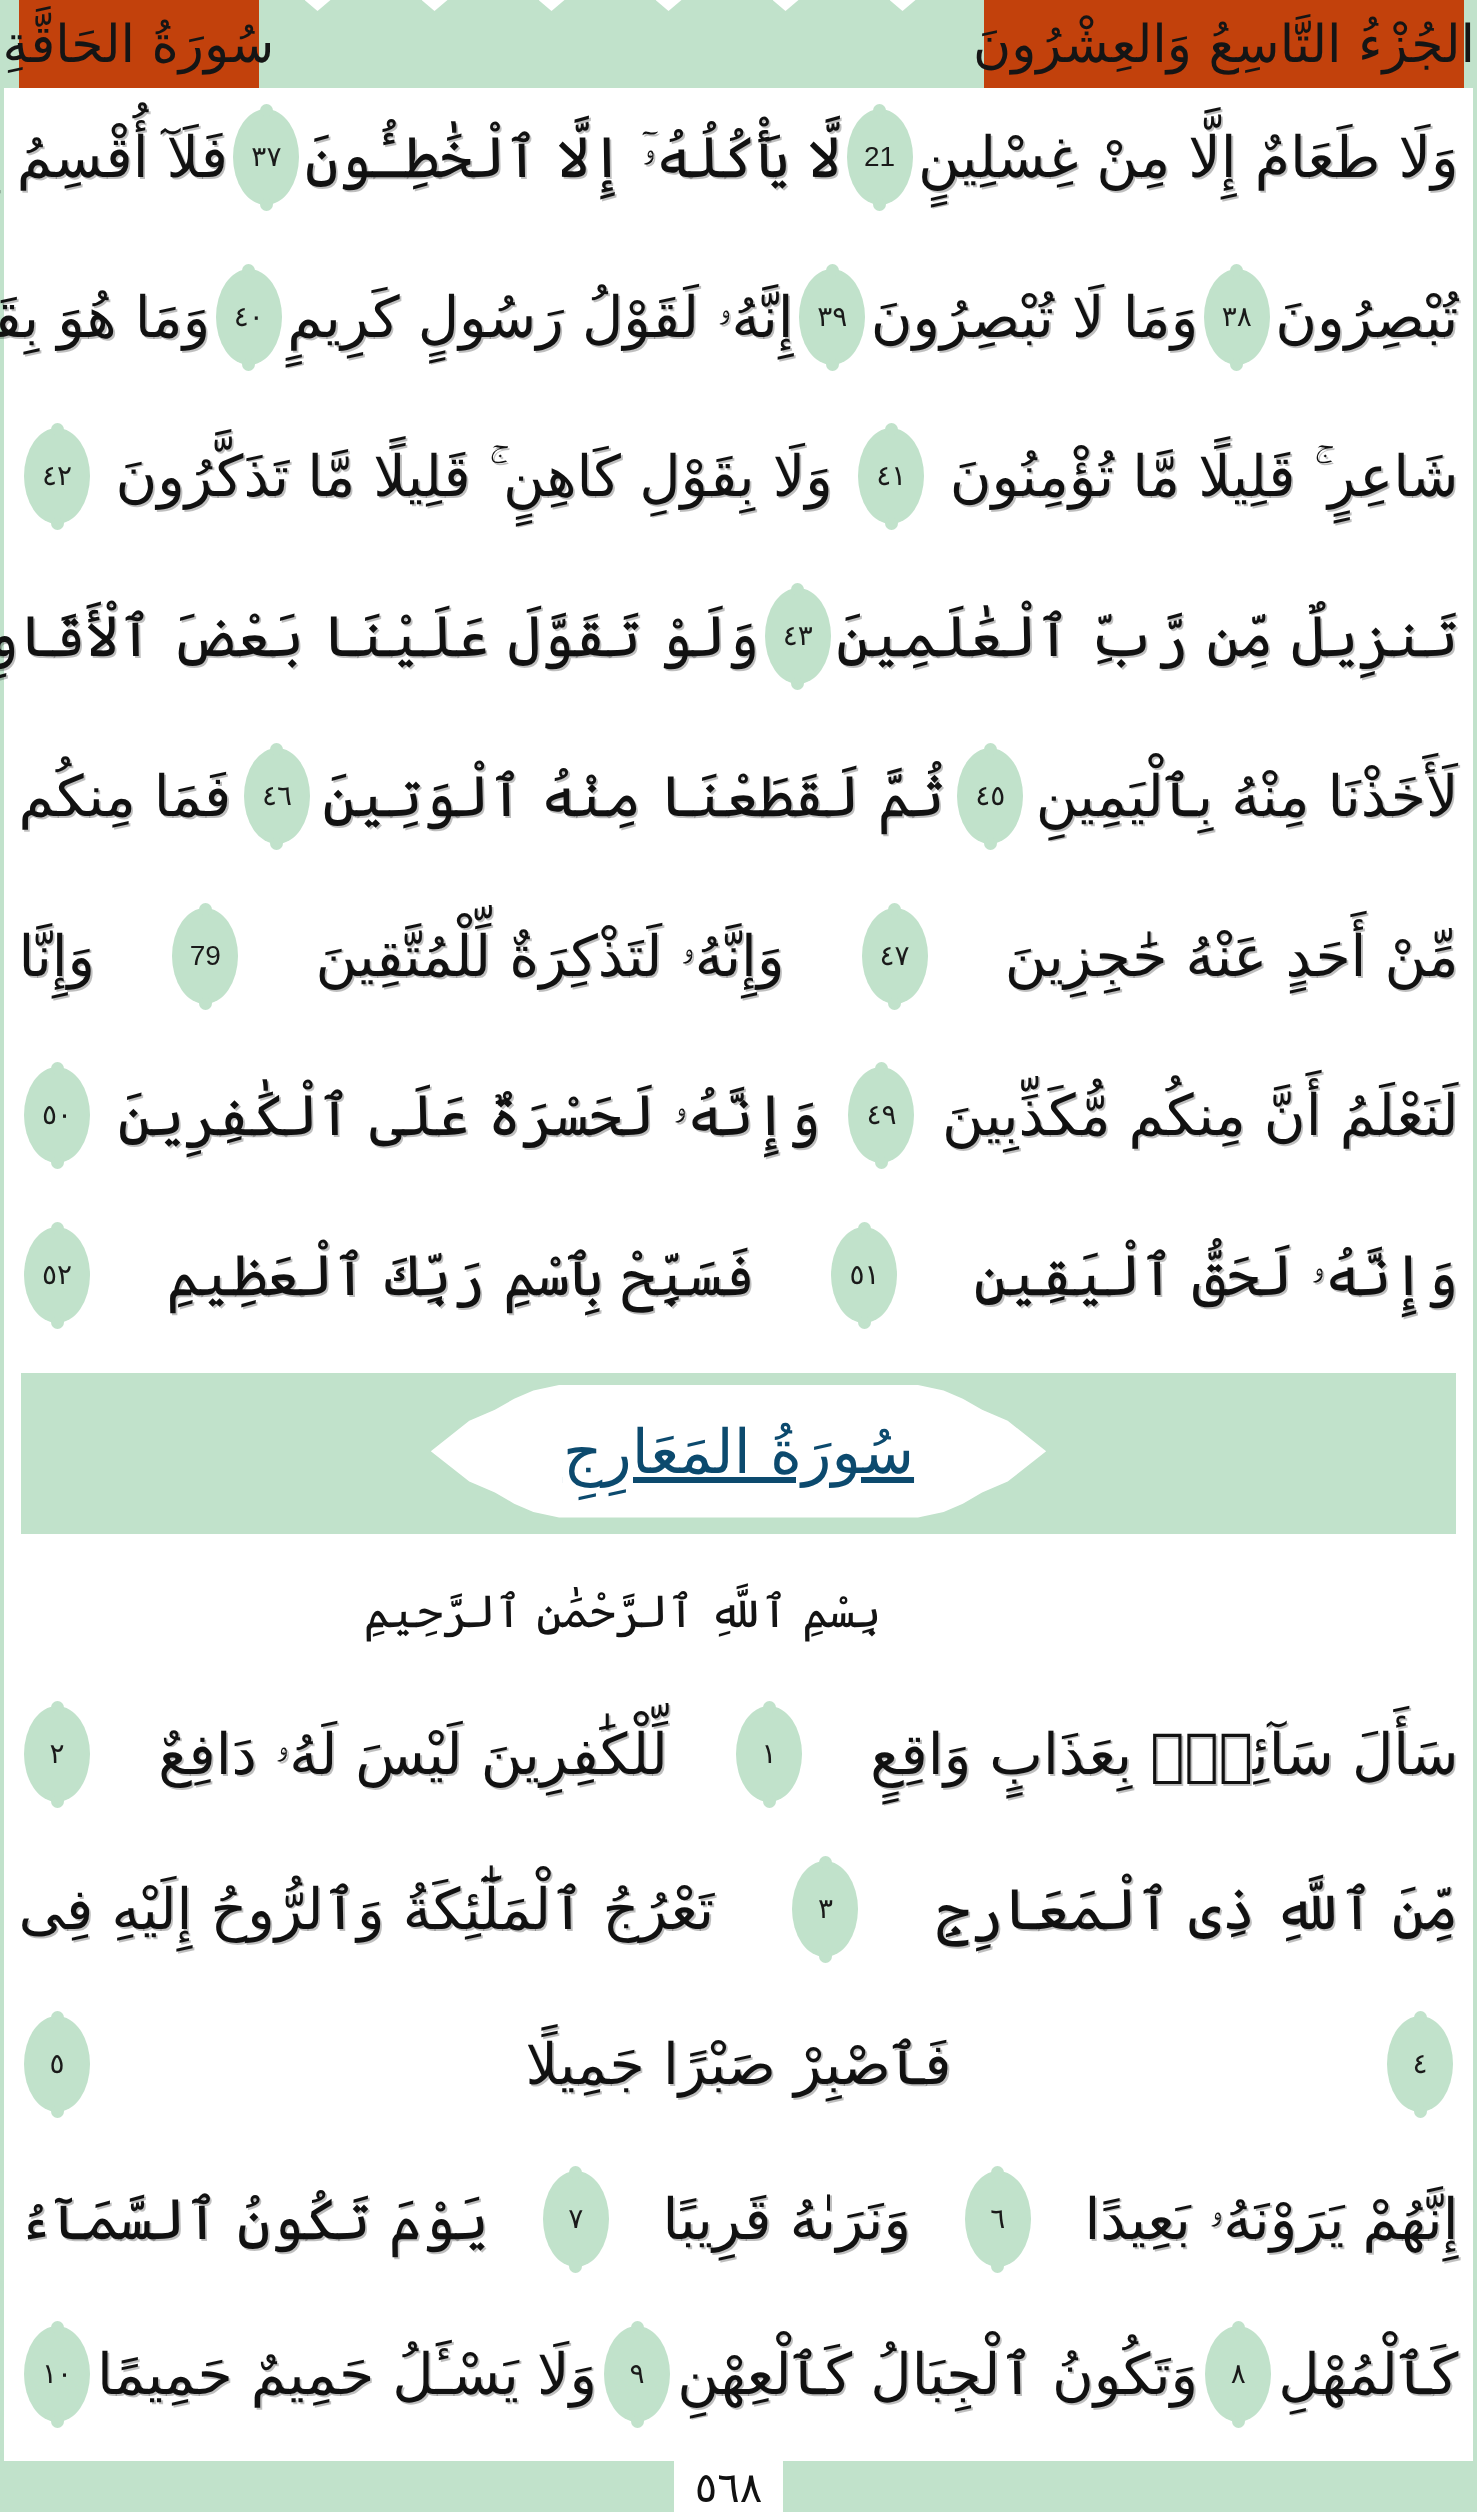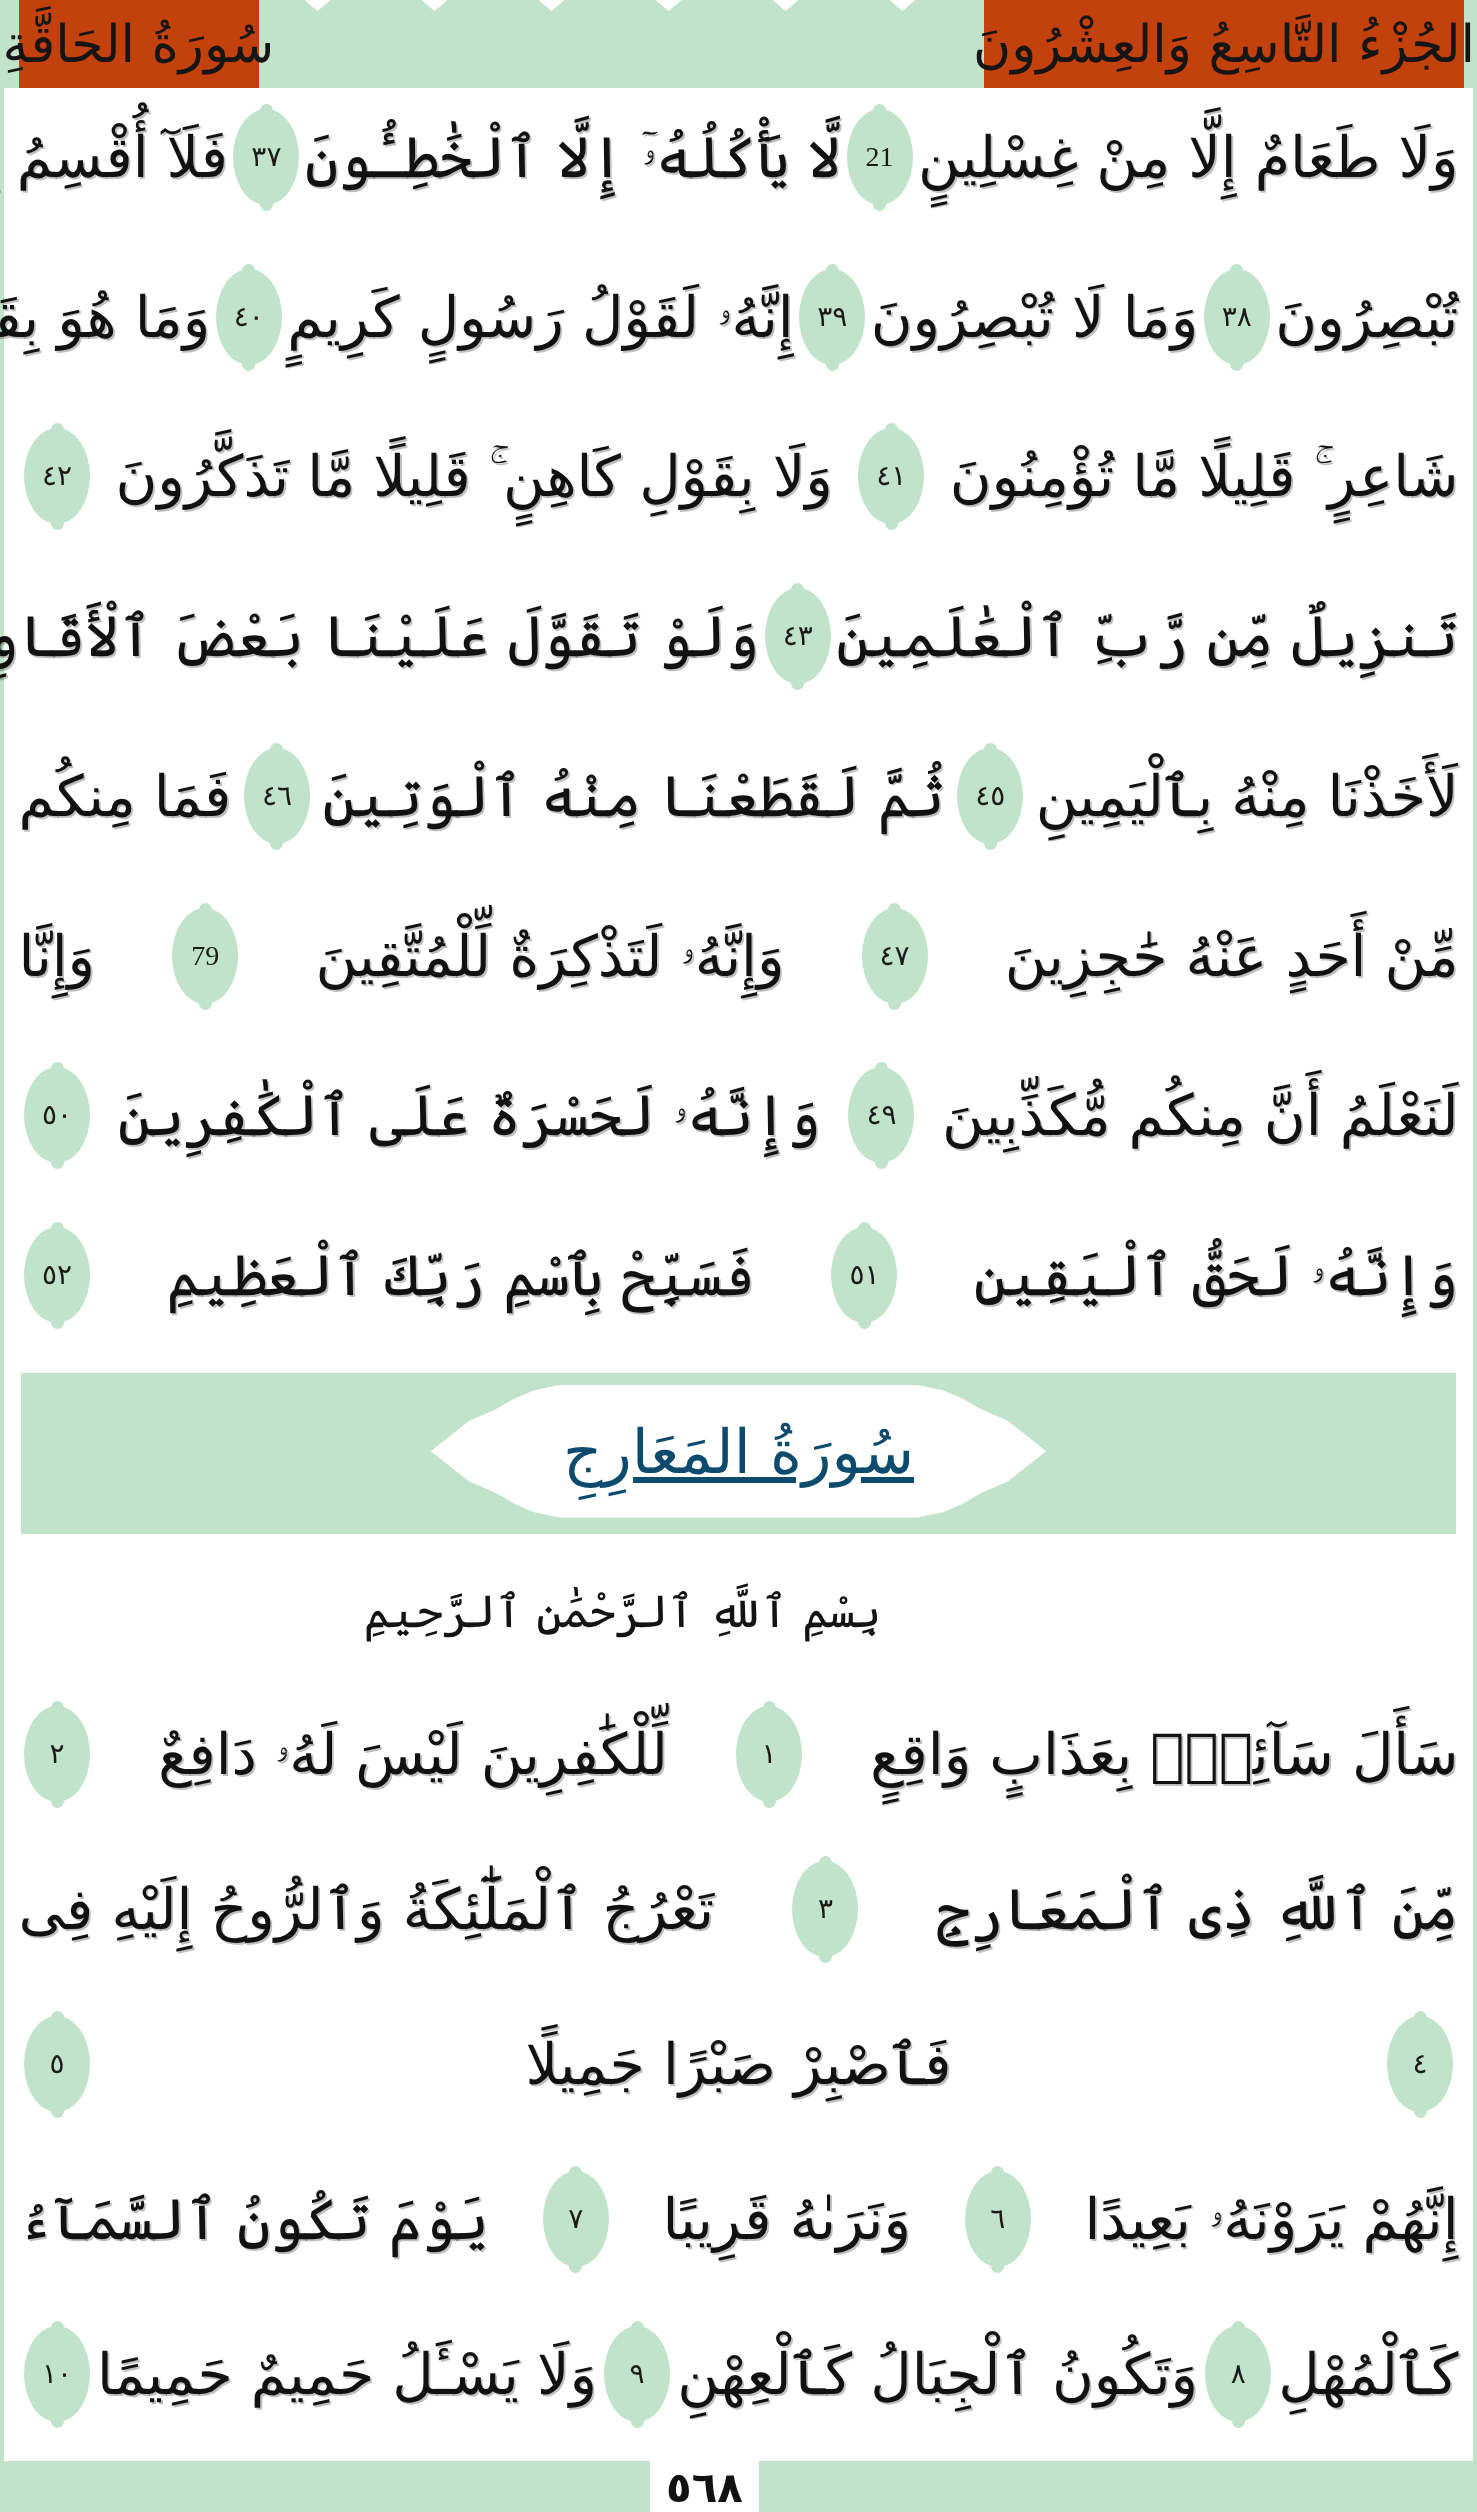--- a/index.html
+++ b/index.html
@@ -105,21 +105,21 @@
     .marker {
       flex: 0 0 auto;
       width: 66px;
       height: 96px;
       border-radius: 50% / 50%;
       background: #c1e2cb;
       position: relative;
       display: flex;
       align-items: center;
       justify-content: center;
-      font-family: Liberation Serif, serif;
+      font-family: Liberation Sans, sans-serif;
       font-size: 28px;
       color: #1a1a1a;
       margin: 0 5.5px;
     }
     .marker::before, .marker::after {
       content: "";
       position: absolute;
       left: 50%;
       width: 13px; height: 13px;
       margin-left: -6.5px;
@@ -180,28 +180,28 @@
     
     .footer {
       position: absolute;
       left: 0; top: 2461px;
       width: 1477px;
       height: 52px;
       background: #c1e2cb;
     }
     .page-number {
       position: absolute;
-      left: 650px; top: 2461px;
+      left: 674px; top: 2461px;
       width: 109px; height: 52px;
       background: #ffffff;
       display: flex;
       align-items: center;
       justify-content: center;
       font-family: "DejaVu Sans", sans-serif;
-      font-weight: bold;
+      font-weight: normal;
       font-size: 42px;
       color: #111111;
       direction: rtl;
     }
   </style>
 </head>
 <body>
 
 <div class="page">
 

